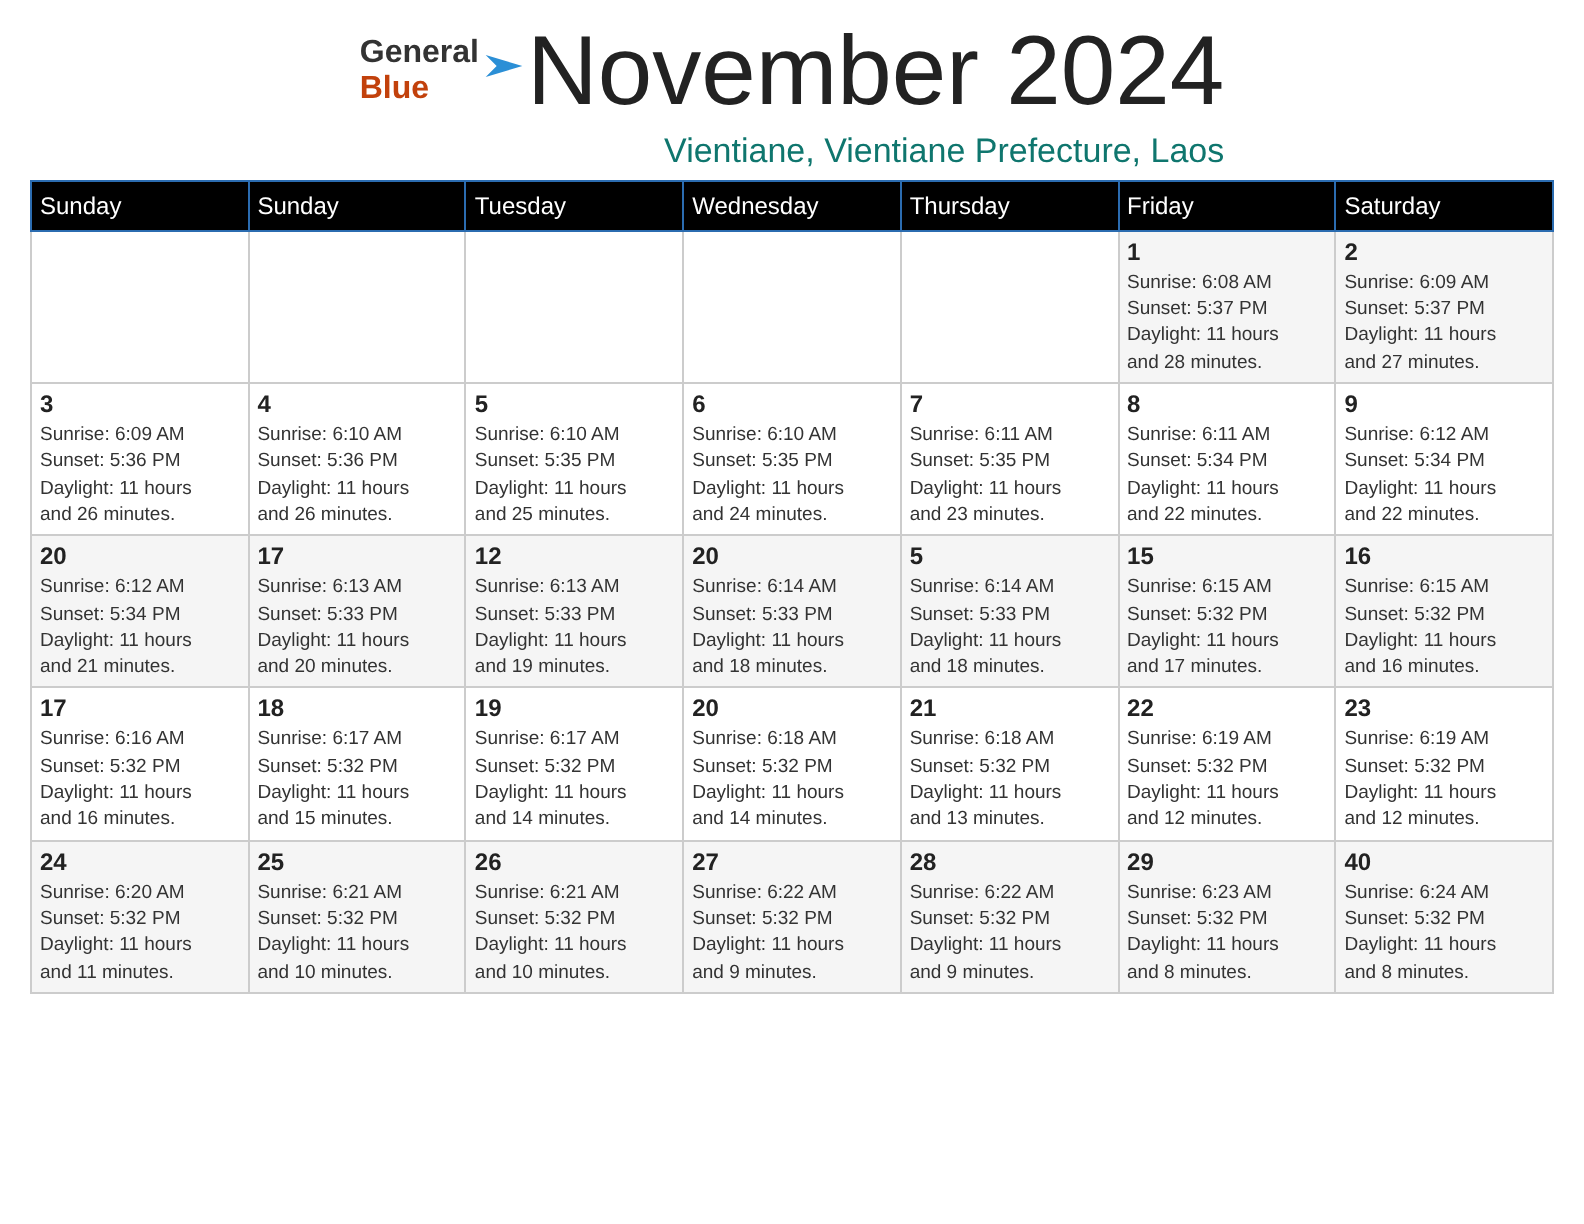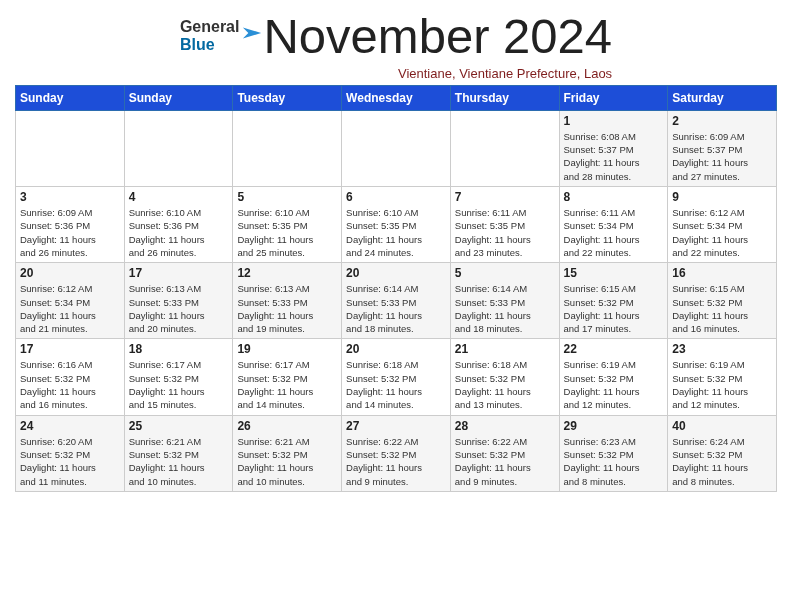--- a/index.html
+++ b/index.html
@@ -27,52 +27,52 @@
       line-height: 1.1;
     }
     .logo-general {
       font-size: 16px;
       font-weight: bold;
       color: #333;
     }
     .logo-blue {
       font-size: 16px;
       font-weight: bold;
-      color: #0369a1;
+      color: #c2410c;
     }
     .logo-arrow {
       width: 22px;
       height: 22px;
       margin-left: 2px;
       margin-top: -5px;
     }
     .title-area {
       text-align: right;
     }
     .month-title {
       font-size: 49px;
       font-weight: normal;
       color: #222;
       line-height: 1.1;
     }
     .subtitle {
-      font-size: 13px;
-      color: #7f1d1d;
+      font-size: 17px;
+      color: #0f766e;
       margin-top: 2px;
     }
     .calendar {
       width: 100%;
       border-collapse: collapse;
       margin-top: 4px;
     }
     .calendar thead th {
-      background-color: #1d4ed8;
+      background-color: #000000;
       color: #fff;
       font-size: 12px;
-      font-weight: bold;
+      font-weight: normal;
       padding: 5px 4px;
       text-align: left;
       border: 1px solid #2b6cb0;
     }
     .calendar tbody td {
       border: 1px solid #ccc;
       vertical-align: top;
       padding: 3px 4px;
       font-size: 10px;
       color: #333;

